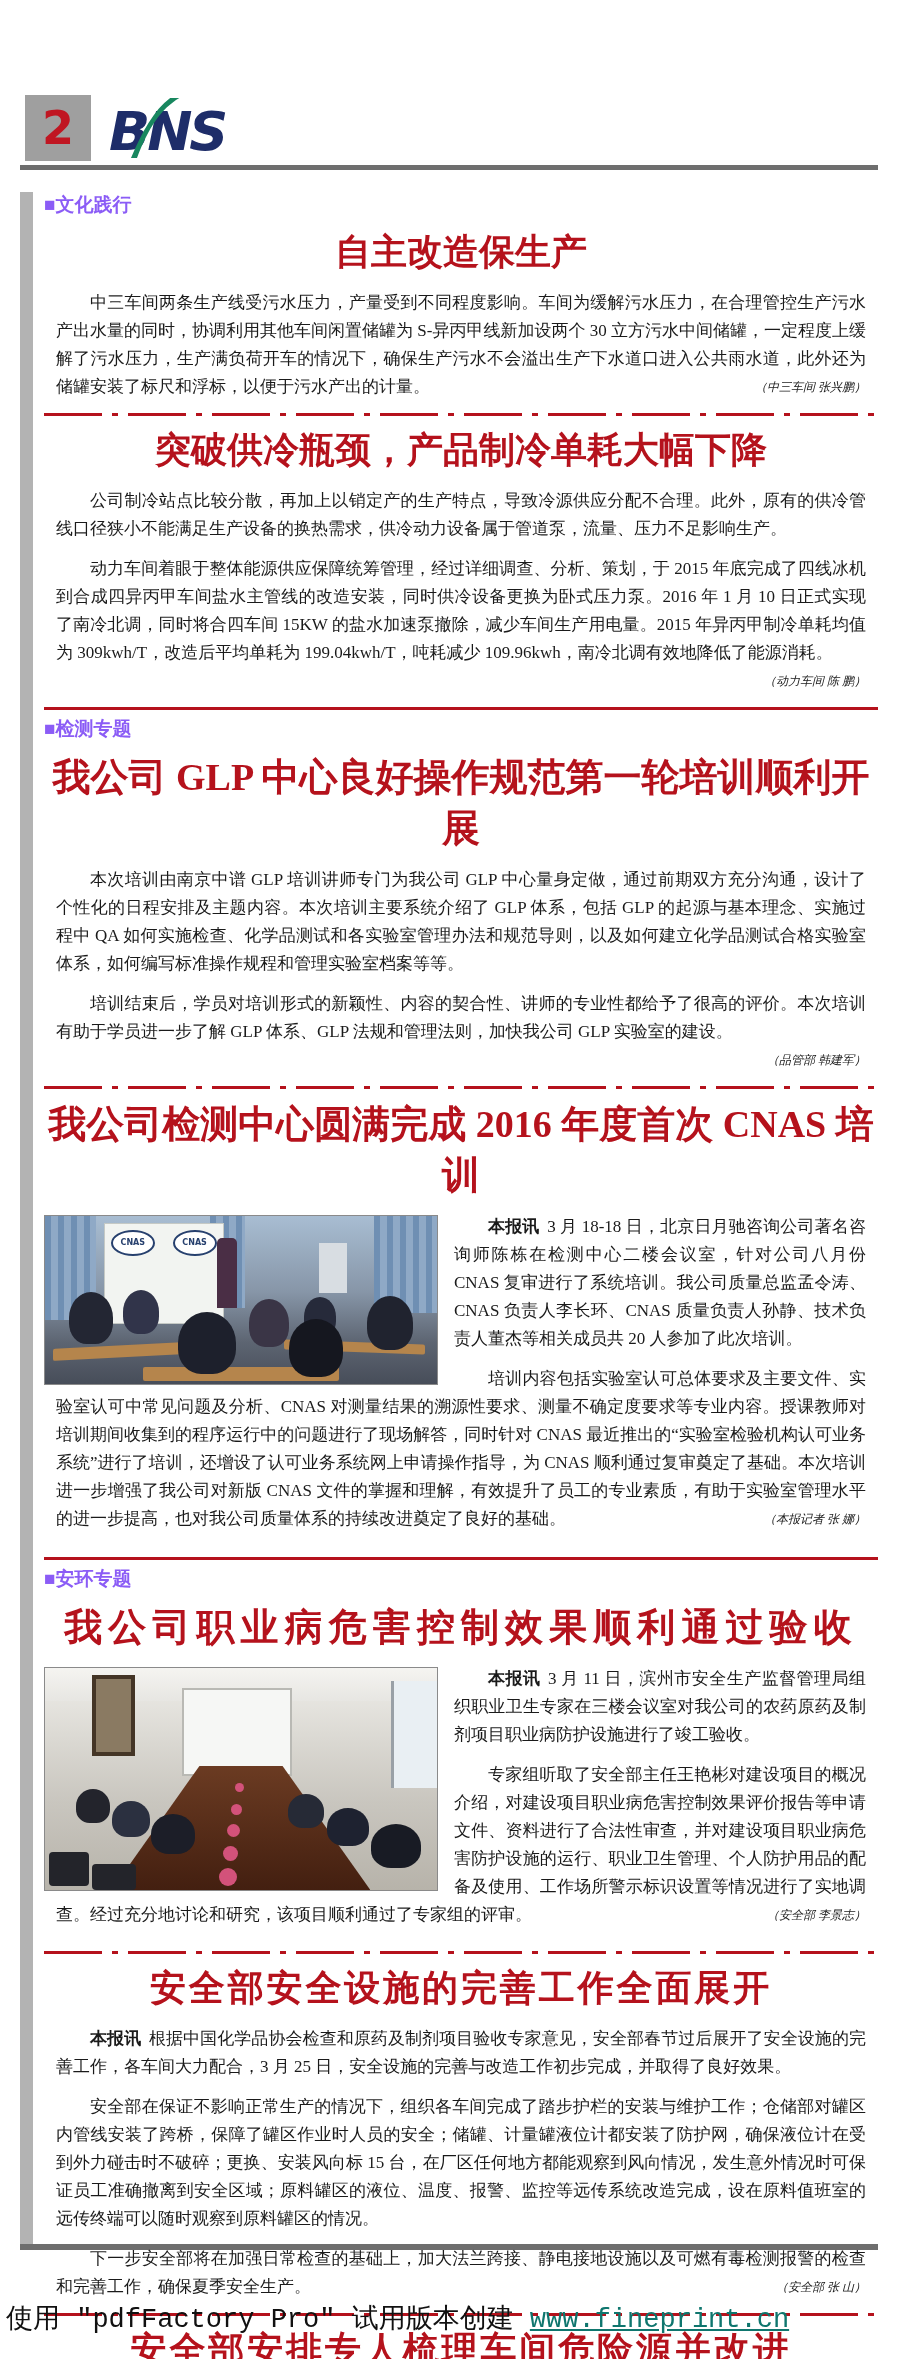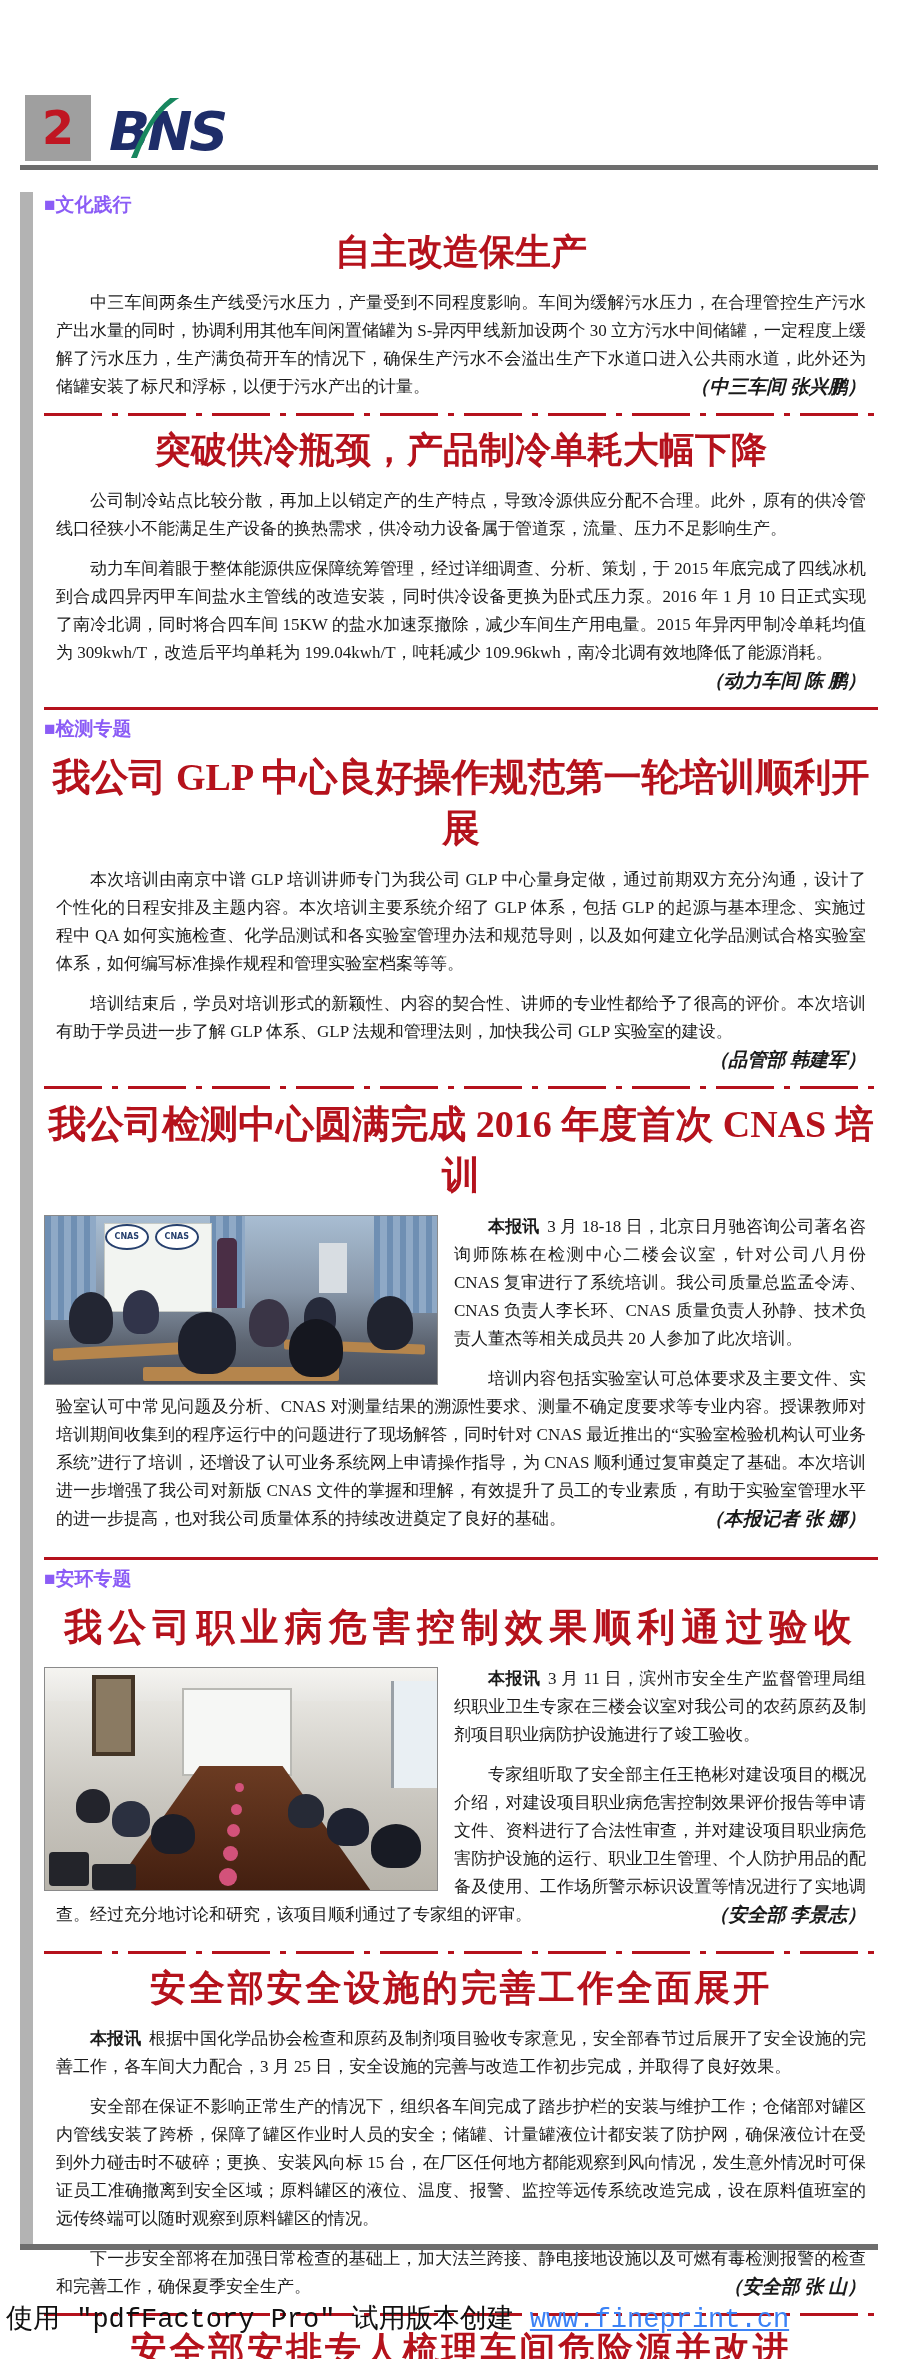--- a/index.html
+++ b/index.html
@@ -16,53 +16,53 @@
   .bottom-rule{position:absolute;left:20px;right:22px;top:2244px;height:6px;background:#6e6e6e;}
   
   .content{position:absolute;left:44px;right:22px;top:186px;}
   .section-label{color:#8b5cf6;font-weight:bold;font-size:19px;font-family:"Liberation Sans","DejaVu Sans",sans-serif;
                  margin:6px 0 0 0;}
   h1.title{color:#b5121c;text-align:center;font-weight:bold;margin:10px 0 8px 0;
            font-family:"Liberation Serif","DejaVu Serif",serif;}
   .t36{font-size:36px;} .t38{font-size:38px;}
   .para{font-size:17px;line-height:28px;text-align:justify;text-indent:2em;margin:12px;}
   .lead{font-weight:bold;margin-right:.45em;}
-  .byline{float:right;font-style:italic;font-weight:bold;font-size:19px;white-space:nowrap;
+  .byline{float:right;font-style:italic;font-weight:normal;font-size:12px;white-space:nowrap;
           padding-left:10px;line-height:28px;}
   .divider-dashdot{height:3px;margin:10px 0;background:
      repeating-linear-gradient(to right,#b5121c 0 58px,transparent 58px 68px,#b5121c 68px 74px,transparent 74px 84px);}
   .divider-solid{height:3px;margin:12px 0 6px 0;background:#b5121c;}
   .clearfix::after{content:"";display:block;clear:both;}
   
   .photo{position:relative;float:left;overflow:hidden;margin:6px 16px 4px 0;border:1px solid #8a8a8a;}
   .photo *{position:absolute;}
   .photo1{width:392px;height:168px;background:linear-gradient(180deg,#a8bdd2 0%,#8796a8 45%,#5d6572 75%,#474d59 100%);}
   .p1-curt{top:0;background:repeating-linear-gradient(90deg,#6f8fb3 0 6px,#8fa9c6 6px 13px);}
   .p1-screen{left:15%;top:4%;width:27%;height:52%;background:#f2f4f1;border:1px solid #c5c9c5;
-             display:flex;gap:6px;}
+             display:flex;gap:6px;padding:6px;justify-content:space-between;}
   .cnas-badge{position:static;width:40px;height:22px;border:2px solid #27406e;border-radius:50%;
               color:#27406e;font-size:8px;font-weight:bold;display:flex;align-items:center;justify-content:center;
               background:#fff;font-family:"DejaVu Sans",sans-serif;}
   .p1-presenter{left:44%;top:13%;width:5%;height:42%;background:#4a2e45;border-radius:5px 5px 0 0;}
   .p1-cab{right:23%;top:16%;width:7%;height:30%;background:#d8dde2;}
   .desk{background:#b5854c;border-radius:2px;}
   .blob{border-radius:50% 50% 40% 40%;}
   .photo2{width:392px;height:222px;background:linear-gradient(180deg,#efeeea 0%,#dcdad4 30%,#c9c6bf 60%,#b7b3aa 100%);}
   .p2-ceiling{top:0;left:0;width:100%;height:15%;background:linear-gradient(#f5f4f1,#e7e6e2);}
   .p2-screen{left:35%;top:9%;width:27%;height:38%;background:#f6f7f5;border:2px solid #b9b9b4;}
   .p2-portrait{left:12%;top:3%;width:9%;height:33%;background:#8a7a62;border:4px solid #443526;}
   .p2-window{right:0;top:6%;width:11%;height:48%;background:#e9eff3;border-left:3px solid #99a0a6;}
   .p2-table{left:17%;bottom:0;width:66%;height:56%;background:linear-gradient(180deg,#6b3b22,#431f10);
             clip-path:polygon(34% 0,66% 0,100% 100%,0 100%);}
   .flower{border-radius:50%;background:#d3527a;}
   .chairblk{background:#23242a;border-radius:4px;}
   
   .watermark{position:absolute;left:6px;top:2300px;font-size:27px;color:#111;
              font-family:"Liberation Mono","DejaVu Sans Mono",monospace;}
-  .watermark a{color:#3b82f6;text-decoration:underline;}
+  .watermark a{color:#0f766e;text-decoration:underline;}
 </style>
 </head>
 <body>
 
 <div class="page">
 
   <div class="hdr">
     <div class="pagenum-box">
       <span>2</span>
     </div>

